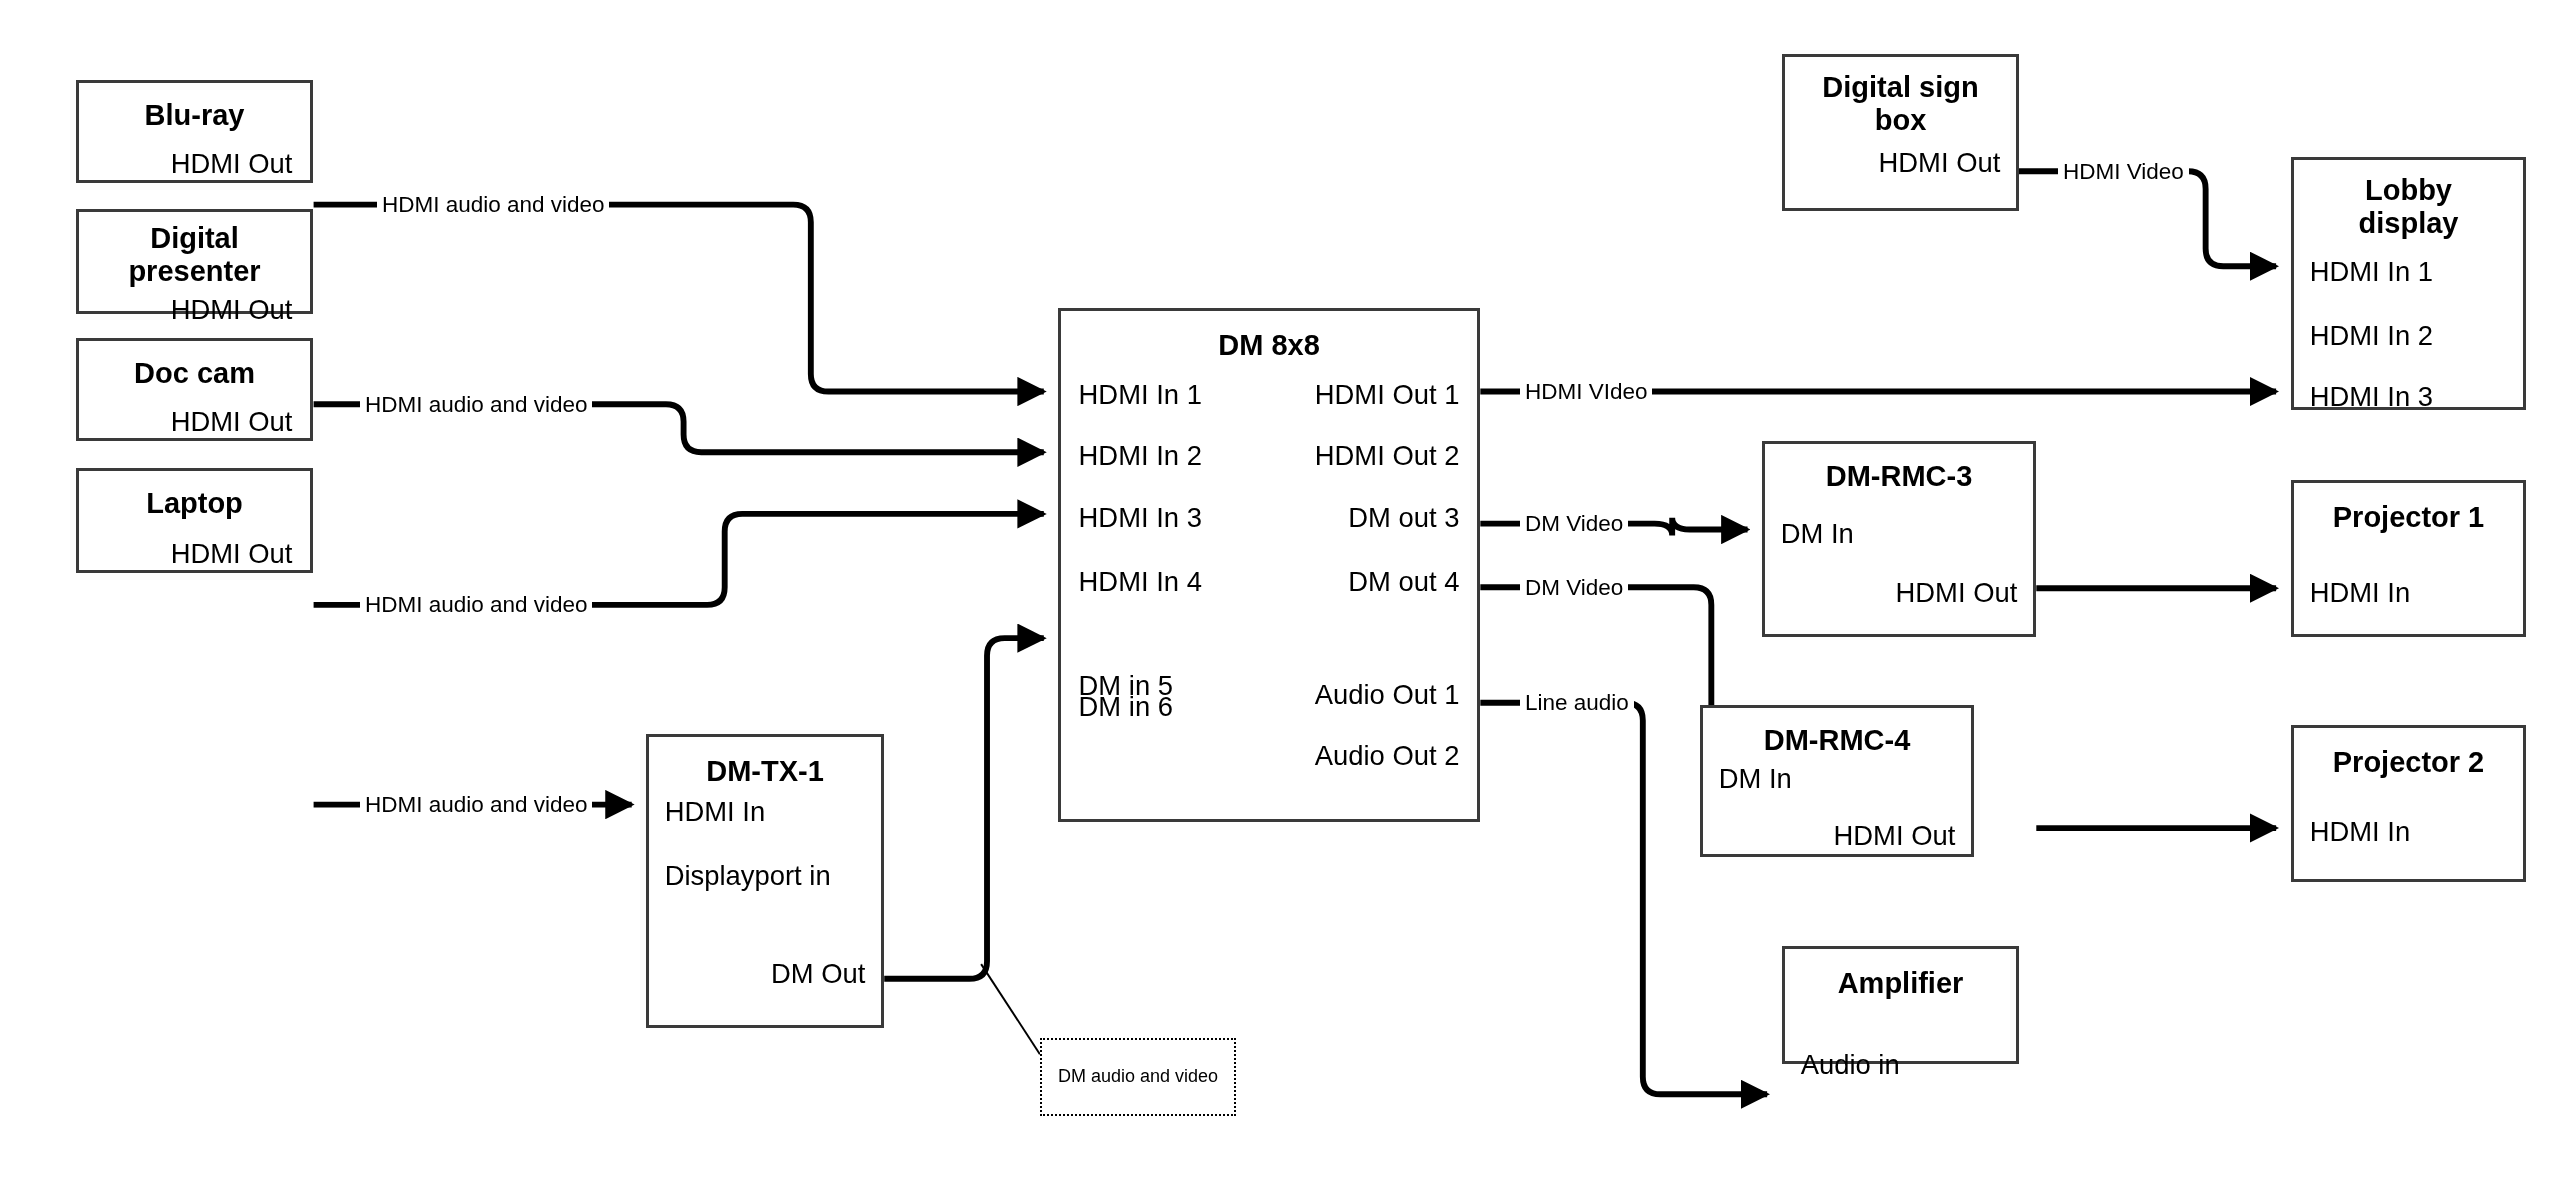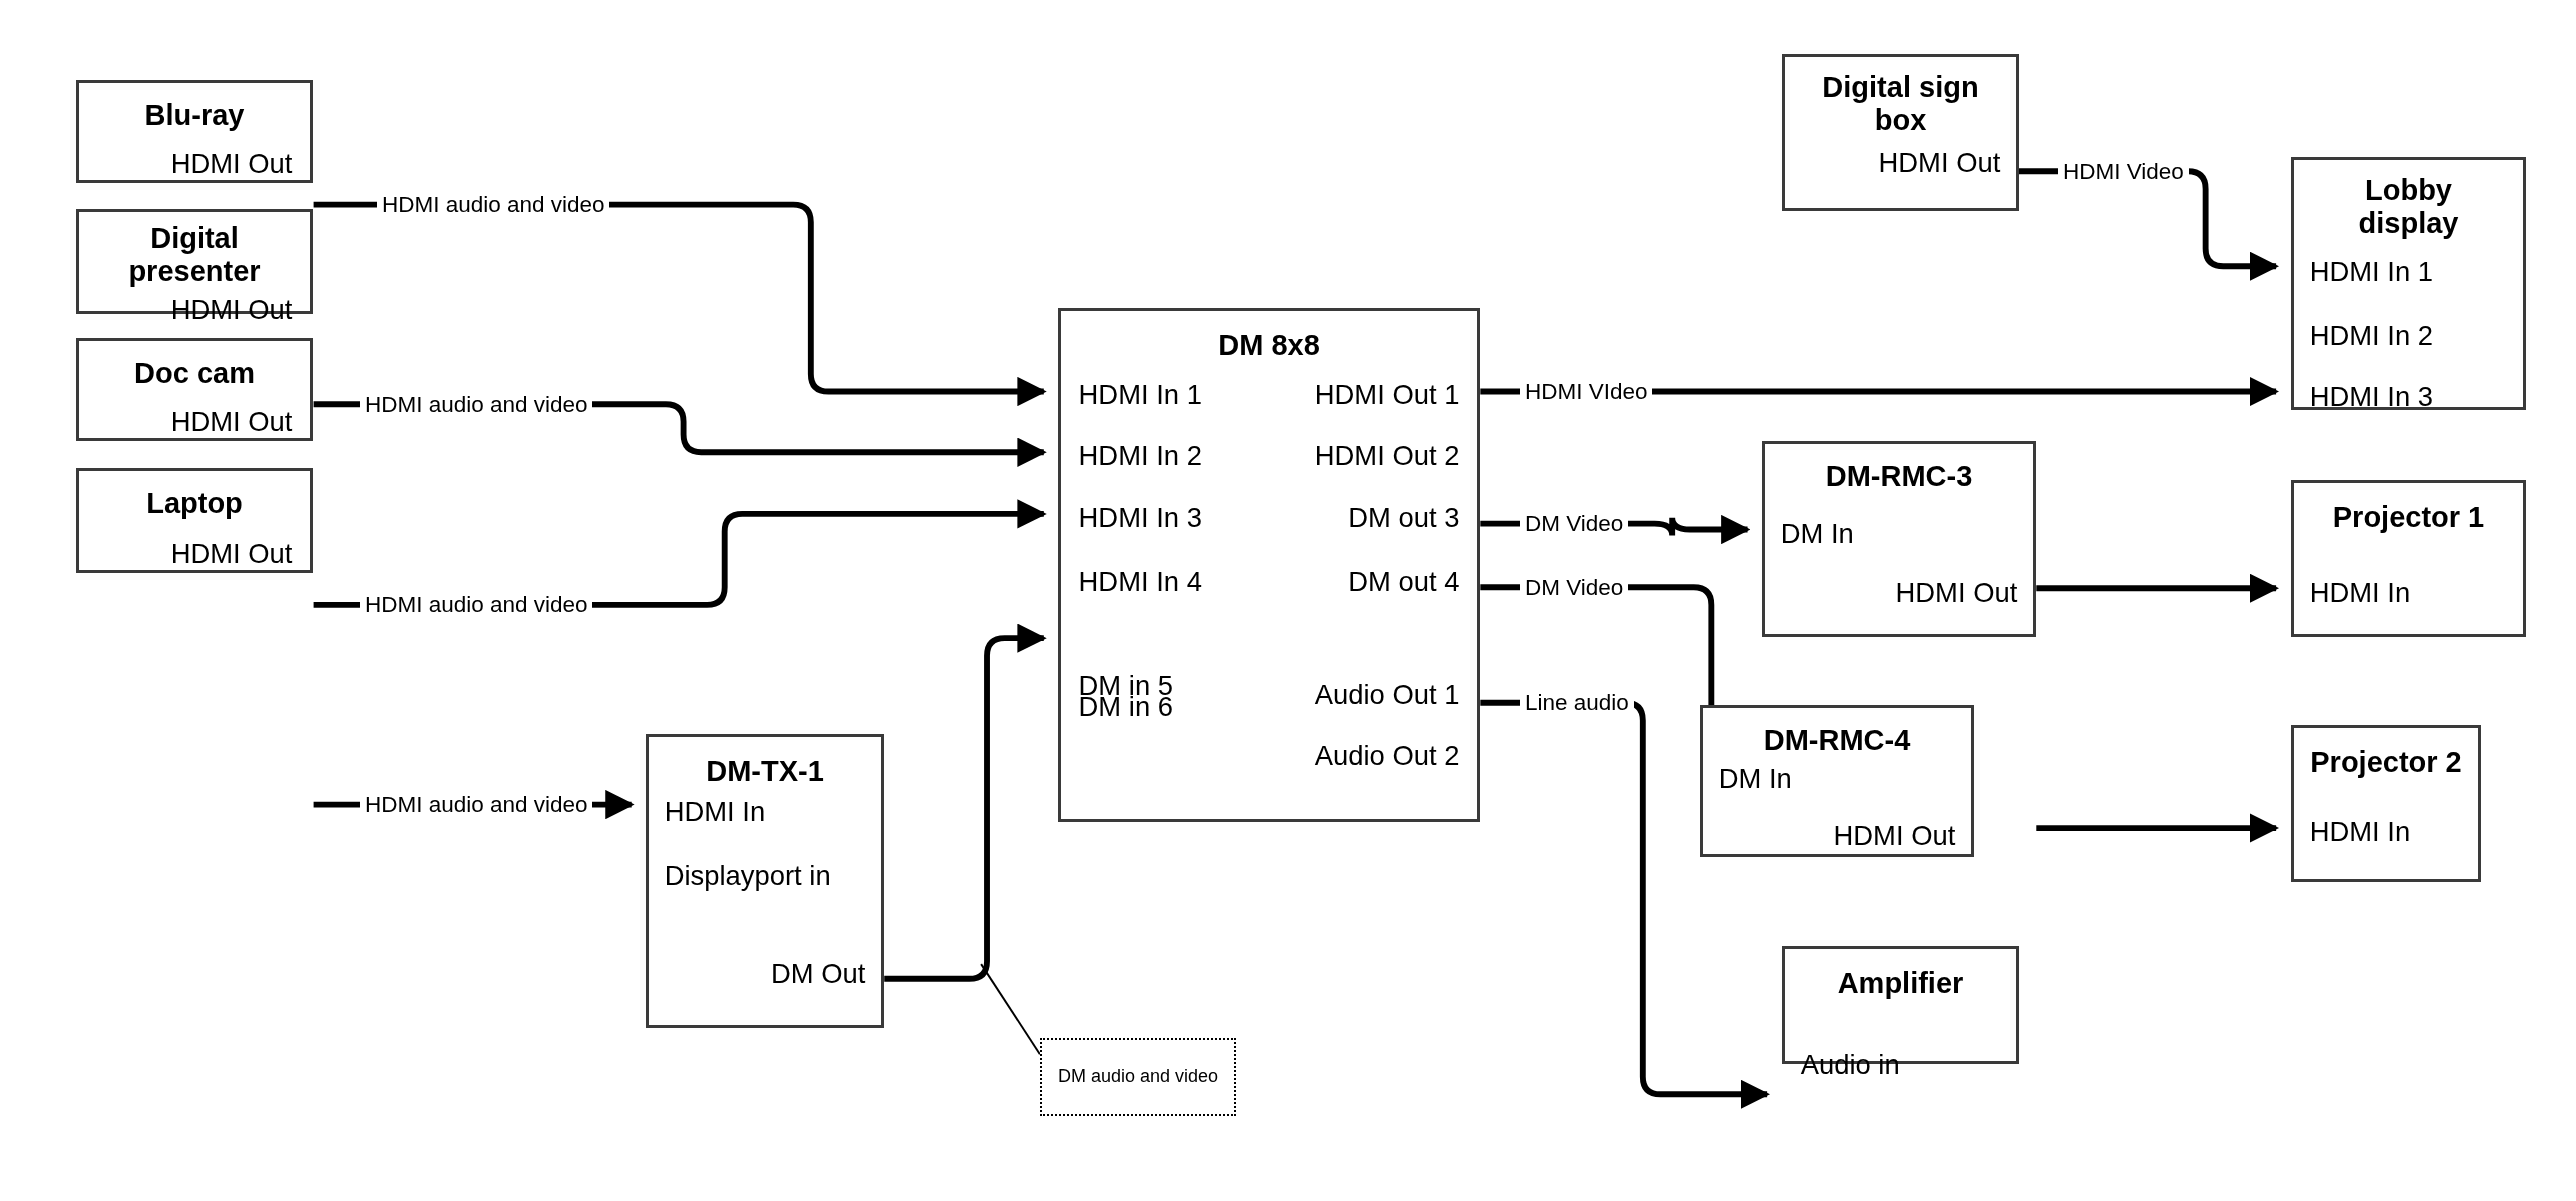--- a/index.html
+++ b/index.html
@@ -215,19 +215,19 @@
     <div class="port left" style="left:15.7px; top:98px;">HDMI In 1</div>
     <div class="port left" style="left:15.7px; top:162px;">HDMI In 2</div>
     <div class="port left" style="left:15.7px; top:223px;">HDMI In 3</div>
   </div>
 
   <div class="node" style="left:2291px; top:480px; width:235px; height:157px;">
     <div class="node-title" style="top:17.6px;">Projector 1</div>
     <div class="port left" style="left:15.7px; top:96px;">HDMI In</div>
   </div>
 
-  <div class="node" style="left:2291px; top:725px; width:190px; height:157px;">
+  <div class="node" style="left:2291px; top:725px; width:235px; height:157px;">
     <div class="node-title" style="top:17.6px;">Projector 2</div>
     <div class="port left" style="left:15.7px; top:90px;">HDMI In</div>
   </div>
 
 </div>
 
 
 </body></html>

